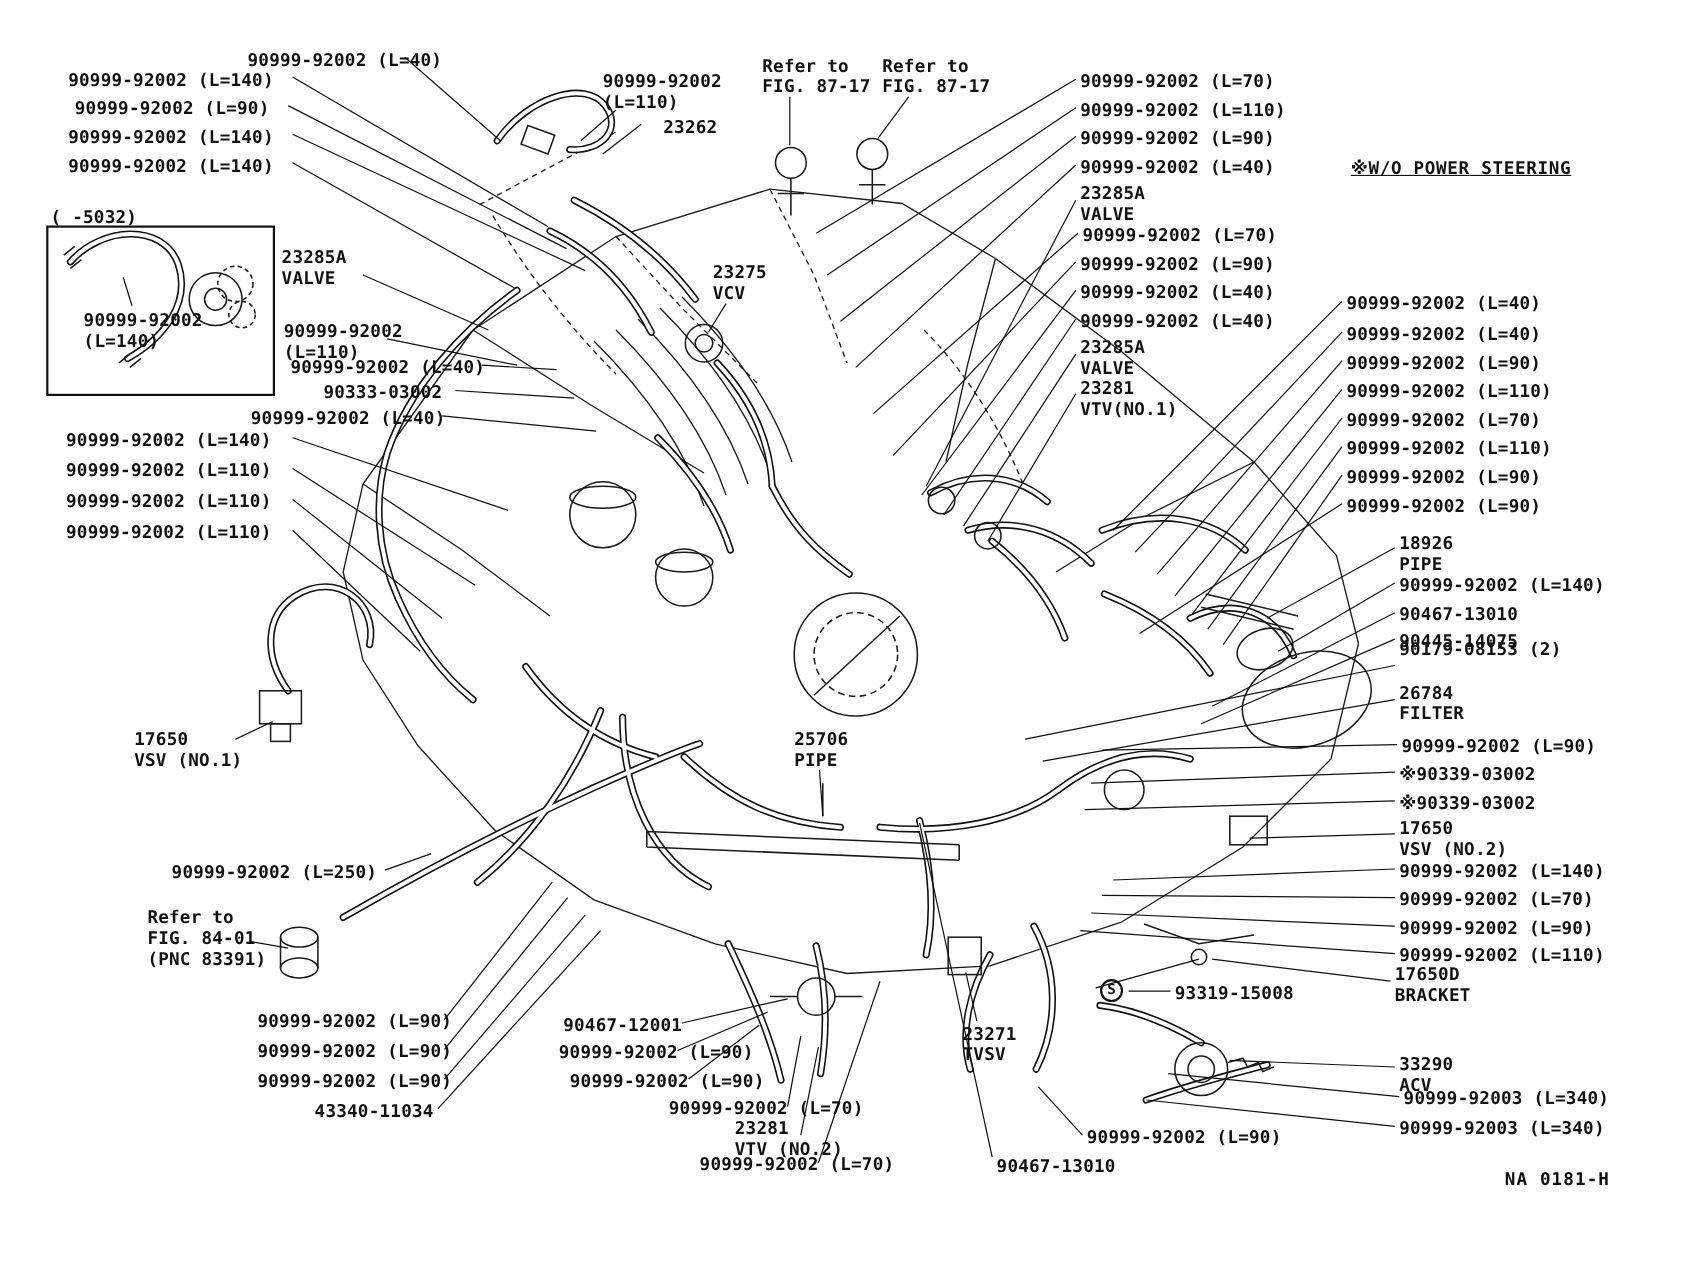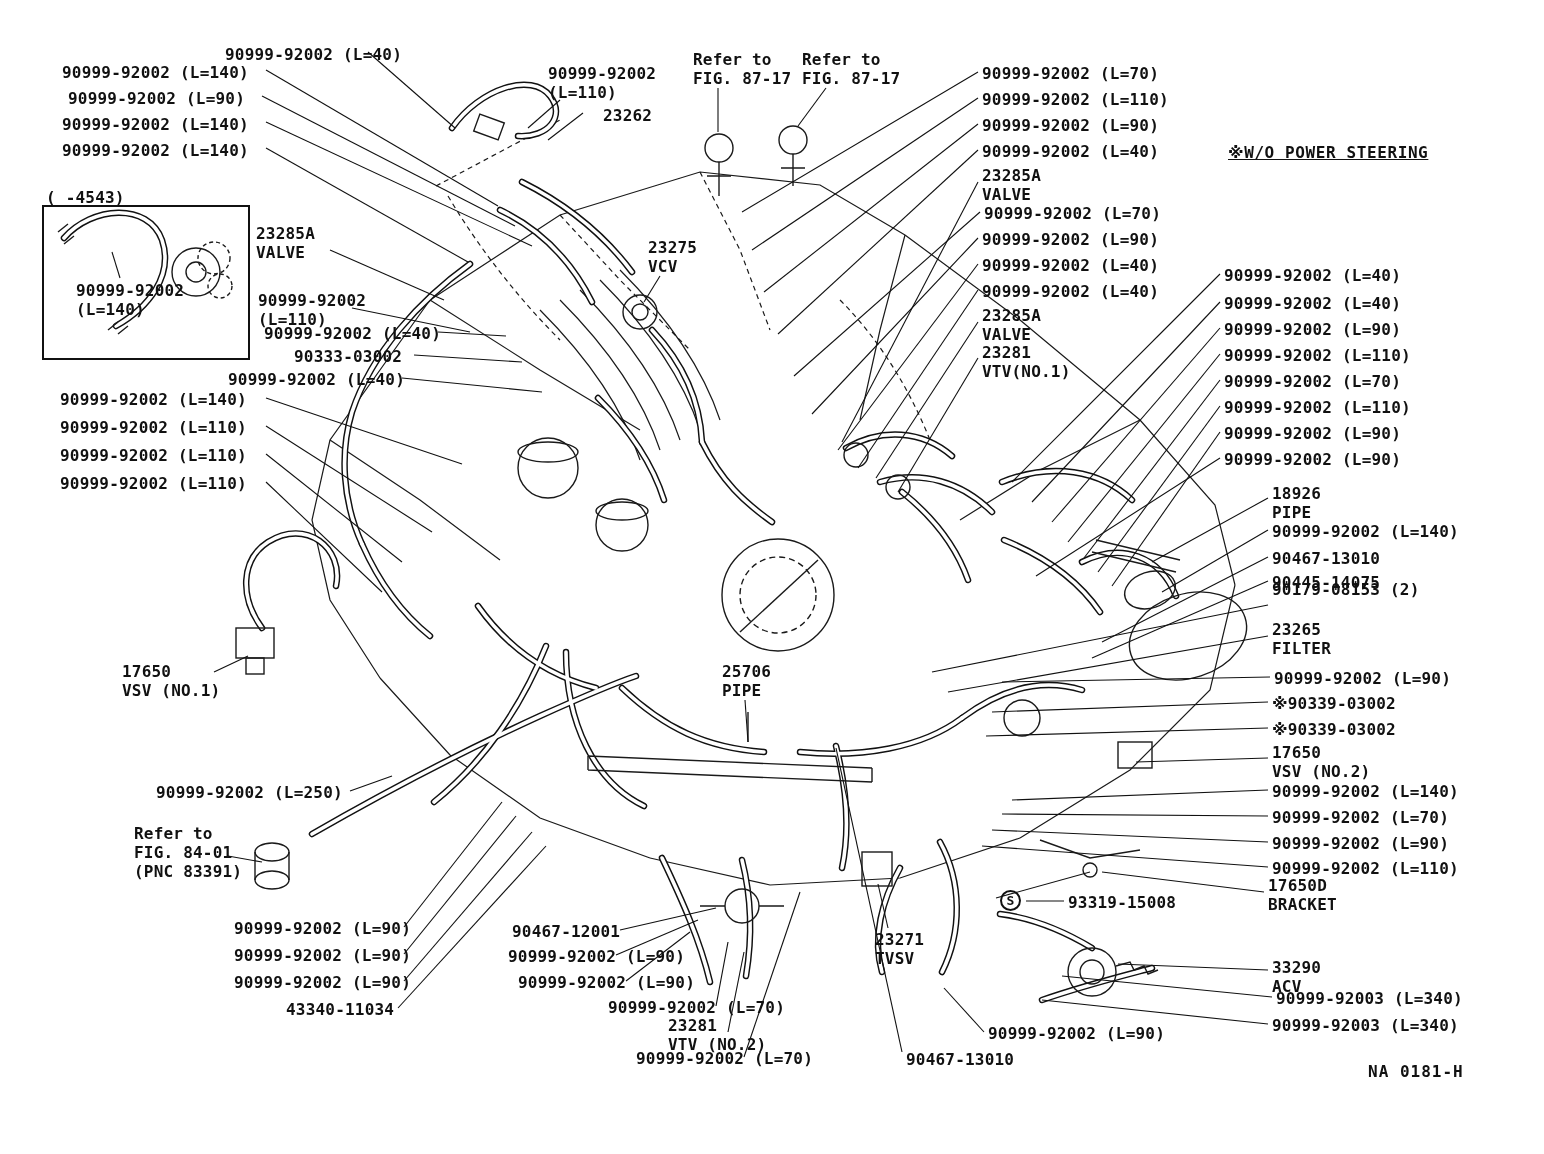--- a/index.html
+++ b/index.html
@@ -294,21 +294,21 @@
       <line x1="716" y1="1006" x2="728" y2="942"></line>
       <line x1="728" y1="1032" x2="744" y2="952"></line>
       <line x1="744" y1="1057" x2="800" y2="892"></line>
       <line x1="745" y1="700" x2="748" y2="742"></line>
       <line x1="660" y1="276" x2="644" y2="302"></line>
       <line x1="888" y1="928" x2="878" y2="884"></line>
     </g>
   </svg>
 
   <div class="inset-box"></div>
-  <div class="label" style="left:46px;top:188px">( -4543)</div>
+  <div class="label" style="left:46px;top:188px">( -5032)</div>
 
   <div class="label" style="left:225px;top:45px">90999-92002 (L=40)</div>
   <div class="label" style="left:62px;top:63px">90999-92002 (L=140)</div>
   <div class="label" style="left:68px;top:89px">90999-92002 (L=90)</div>
   <div class="label" style="left:62px;top:115px">90999-92002 (L=140)</div>
   <div class="label" style="left:62px;top:141px">90999-92002 (L=140)</div>
   <div class="label c" style="left:548px;top:64px">90999-92002
 (L=110)</div>
   <div class="label" style="left:603px;top:106px">23262</div>
   <div class="label" style="left:693px;top:50px">Refer to
@@ -337,21 +337,21 @@
   <div class="label" style="left:1224px;top:372px">90999-92002 (L=70)</div>
   <div class="label" style="left:1224px;top:398px">90999-92002 (L=110)</div>
   <div class="label" style="left:1224px;top:424px">90999-92002 (L=90)</div>
   <div class="label" style="left:1224px;top:450px">90999-92002 (L=90)</div>
   <div class="label" style="left:1272px;top:484px">18926
 PIPE</div>
   <div class="label" style="left:1272px;top:522px">90999-92002 (L=140)</div>
   <div class="label" style="left:1272px;top:549px">90467-13010</div>
   <div class="label" style="left:1272px;top:573px">90445-14075</div>
   <div class="label" style="left:1272px;top:580px">90179-08153 (2)</div>
-  <div class="label" style="left:1272px;top:620px">23265
+  <div class="label" style="left:1272px;top:620px">26784
 FILTER</div>
   <div class="label" style="left:1274px;top:669px">90999-92002 (L=90)</div>
   <div class="label" style="left:1272px;top:694px">※90339-03002</div>
   <div class="label" style="left:1272px;top:720px">※90339-03002</div>
   <div class="label" style="left:1272px;top:743px">17650
 VSV (NO.2)</div>
   <div class="label" style="left:1272px;top:782px">90999-92002 (L=140)</div>
   <div class="label" style="left:1272px;top:808px">90999-92002 (L=70)</div>
   <div class="label" style="left:1272px;top:834px">90999-92002 (L=90)</div>
   <div class="label" style="left:1272px;top:859px">90999-92002 (L=110)</div>

